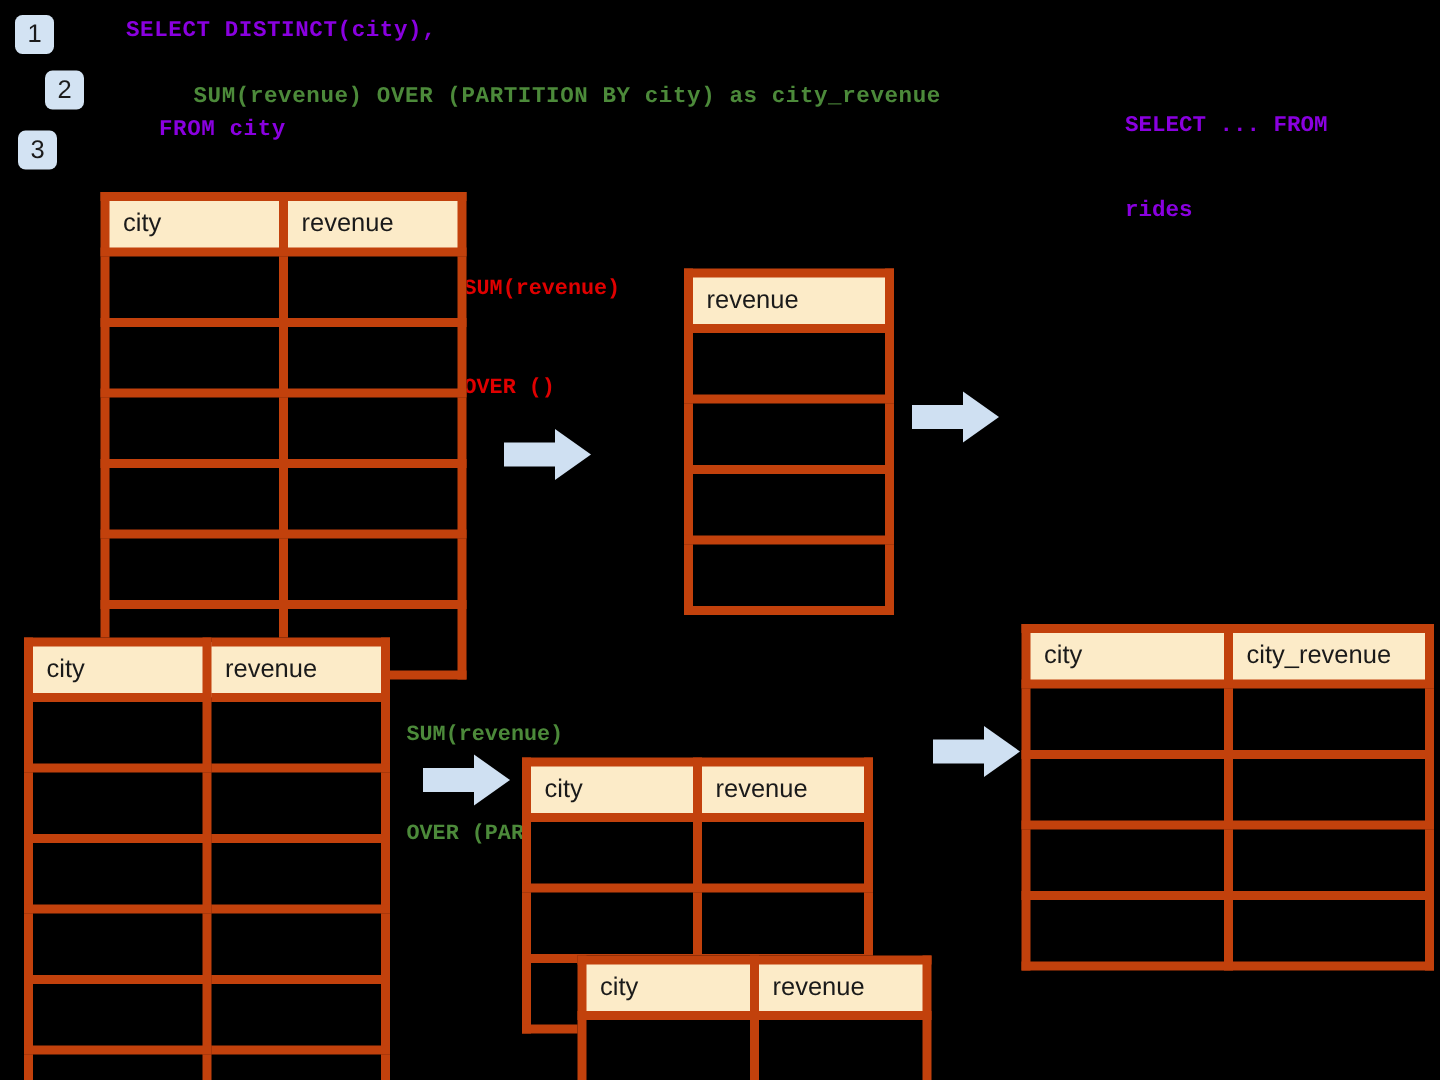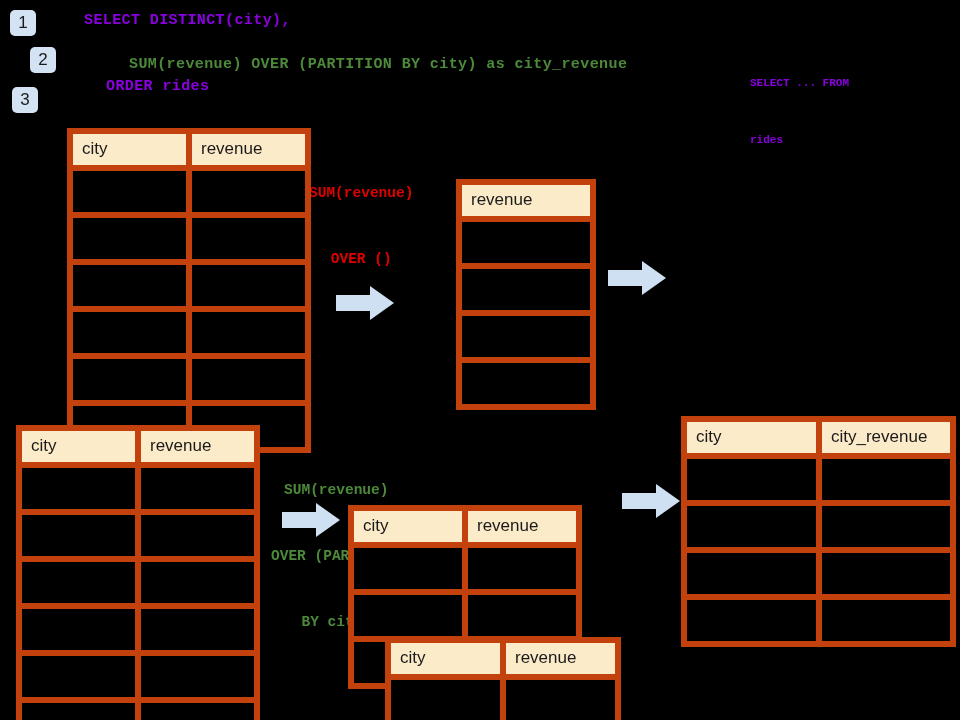--- a/index.html
+++ b/index.html
@@ -40,36 +40,35 @@
     white-space: pre;
     font-weight: bold;
   }
   .c-purple { color: #8a00e0; }
   .c-red    { color: #e00000; }
   .c-green  { color: #4c8a3a; text-align: right; }
 
   .side-note {
     position: absolute;
     font-family: "Liberation Mono", monospace;
-    font-size: 11px;
+    font-size: 15px;
     font-weight: bold;
     line-height: 19px;
     white-space: pre;
     color: #8a00e0;
   }
 
   
   .annot {
     position: absolute;
     font-family: "Liberation Mono", monospace;
     font-size: 14.5px;
     font-weight: bold;
     line-height: 22px;
     white-space: pre;
-    text-align: center;
   }
   .annot.red   { color: #e00000; }
   .annot.green { color: #4c8a3a; }
 
   
   .tbl {
     position: absolute;
     border-collapse: collapse;
     background: #000000;
     table-layout: fixed;
@@ -124,36 +123,35 @@
 <body>
 
 <div id="canvas">
 
   <div class="badge" style="left:10px;  top:10px;">1</div>
   <div class="badge" style="left:30px;  top:47px;">2</div>
   <div class="badge" style="left:12px;  top:87px;">3</div>
 
   <div class="code c-purple" style="left:84px;  top:12px;">SELECT DISTINCT(city),</div>
   <div class="code c-green" style="left:129px; top:56px;">SUM(revenue) OVER (PARTITION BY city) as city_revenue</div>
-  <div class="code c-purple" style="left:106px; top:78px;">ORDER rides</div>
+  <div class="code c-purple" style="left:106px; top:78px;">FROM city</div>
 
   <div class="side-note" style="left:750px; top:36px;">
     <div>SELECT ... FROM</div>
     <div>rides</div>
   </div>
 
   <div class="annot red" style="left:309px; top:138px;">
     <div>SUM(revenue)</div>
     <div>OVER ()</div>
   </div>
 
   <div class="annot green" style="left:271px; top:435px;">
     <div>SUM(revenue)</div>
     <div>OVER (PARTITION</div>
-    <div>BY city)</div>
   </div>
 
   <table class="tbl" style="left:67px; top:128px; width:238px;">
     <colgroup>
         <col style="width:119px">
         <col style="width:119px">
       </colgroup>
     <thead>
       <tr>
         <th>city</th>

